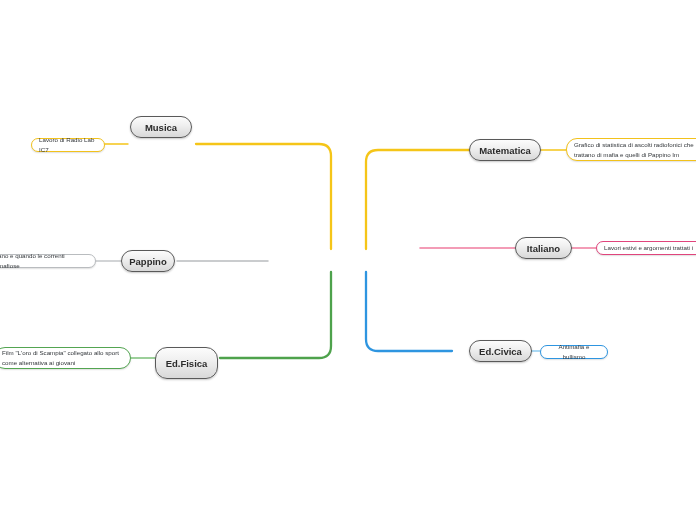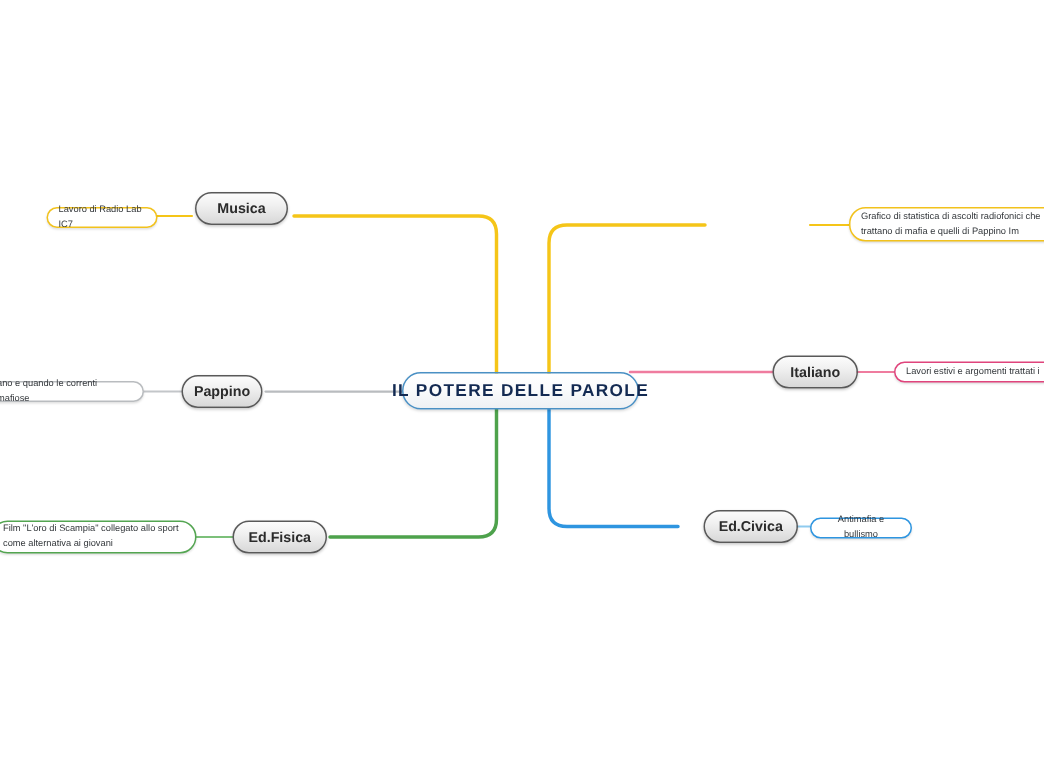--- a/index.html
+++ b/index.html
@@ -96,30 +96,30 @@
     <path d="M 366 272 L 366 339 Q 366 351 378 351 L 452 351" fill="none" stroke="#2e95e0" stroke-width="2.3" stroke-linecap="round"></path>
 
     <path d="M 128 144 L 104 144" fill="none" stroke="#f5c518" stroke-width="1.4" stroke-linecap="round"></path>
     <path d="M 540 150 L 566 150" fill="none" stroke="#f5c518" stroke-width="1.4" stroke-linecap="round"></path>
     <path d="M 122 261 L 95 261" fill="none" stroke="#c3c6c9" stroke-width="1.3" stroke-linecap="round"></path>
     <path d="M 570 248 L 596 248" fill="none" stroke="#ef7c9f" stroke-width="1.4" stroke-linecap="round"></path>
     <path d="M 156 358 L 131 358" fill="none" stroke="#7cc07a" stroke-width="1.4" stroke-linecap="round"></path>
     <path d="M 514 351 L 540 351" fill="none" stroke="#8fcbef" stroke-width="1.4" stroke-linecap="round"></path>
   </svg>
 
-  <div class="node node-root" style="left:268px; top:248px; width:158px; height:25px;">IL POTERE DELLE PAROLE</div>
 
-  <div class="node node-subject" style="left:130px; top:128px; width:62px; height:22px;">Musica</div>
+  <div class="node node-subject" style="left:130px; top:116px; width:62px; height:22px;">Musica</div>
 
+  <div class="node node-subject" style="left:469px; top:139px; width:72px; height:22px;">Matematica</div>
 
   <div class="node node-subject" style="left:121px; top:250px; width:54px; height:22px;">Pappino</div>
 
   <div class="node node-subject" style="left:515px; top:237px; width:57px; height:22px;text-align:right;">Italiano</div>
 
-  <div class="node node-subject" style="left:155px; top:347px; width:63px; height:22px;">Ed.Fisica</div>
+  <div class="node node-subject" style="left:155px; top:347px; width:63px; height:32px;">Ed.Fisica</div>
 
   <div class="node node-subject" style="left:452px; top:340px; width:63px; height:22px;margin-left:17px;">Ed.Civica</div>
 
   <div class="node node-leaf leaf-yellow" style="left:31px; top:138px; width:74px; height:14px;">Lavoro di Radio Lab IC7</div>
 
   <div class="node node-leaf leaf-yellow" style="left:566px; top:138px; width:142px; height:23px;">Grafico di statistica di ascolti radiofonici che trattano di mafia e quelli di Pappino Im</div>
 
   <div class="node node-leaf leaf-gray leaf-clip-left" style="left:-10px; top:254px; width:106px; height:14px;">ano e quando le correnti mafiose</div>
 
   <div class="node node-leaf leaf-pink" style="left:596px; top:241px; width:112px; height:14px;">Lavori estivi e argomenti trattati i</div>

